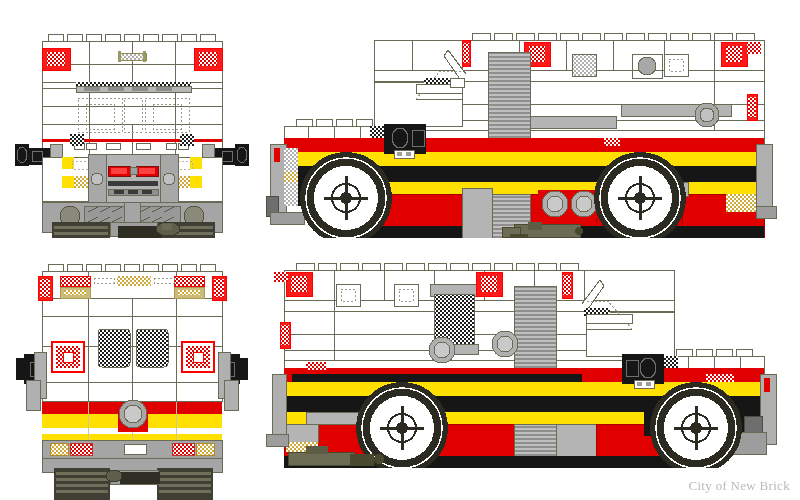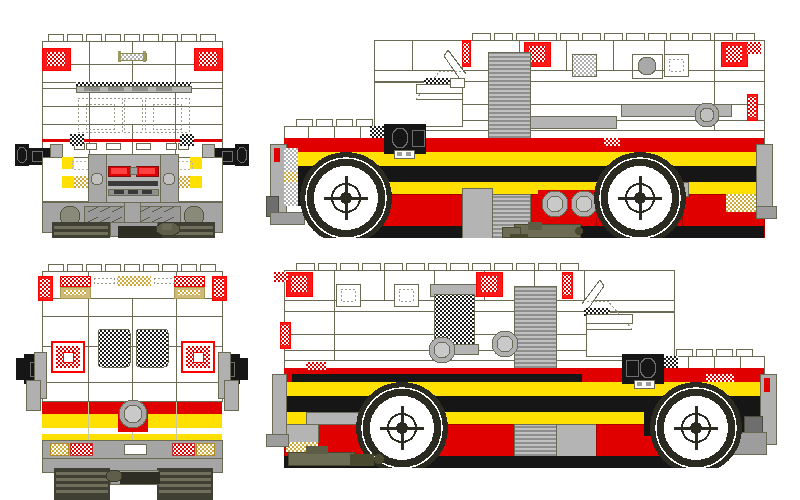--- a/index.html
+++ b/index.html
@@ -676,13 +676,14 @@
 
       <g>
         <rect x="22" y="196" width="66" height="13" fill="#6c6c54" stroke="#49492f"></rect>
         <rect x="84" y="198" width="24" height="12" fill="#49492f"></rect>
         <circle cx="113" cy="203" r="5" fill="#49492f"></circle>
         <rect x="40" y="190" width="22" height="8" fill="#5d5d46"></rect>
       </g>
     </svg>
   </div>
 
+  <div class="wm">City of New Brick</div>
 </div>
 
 </body></html>

